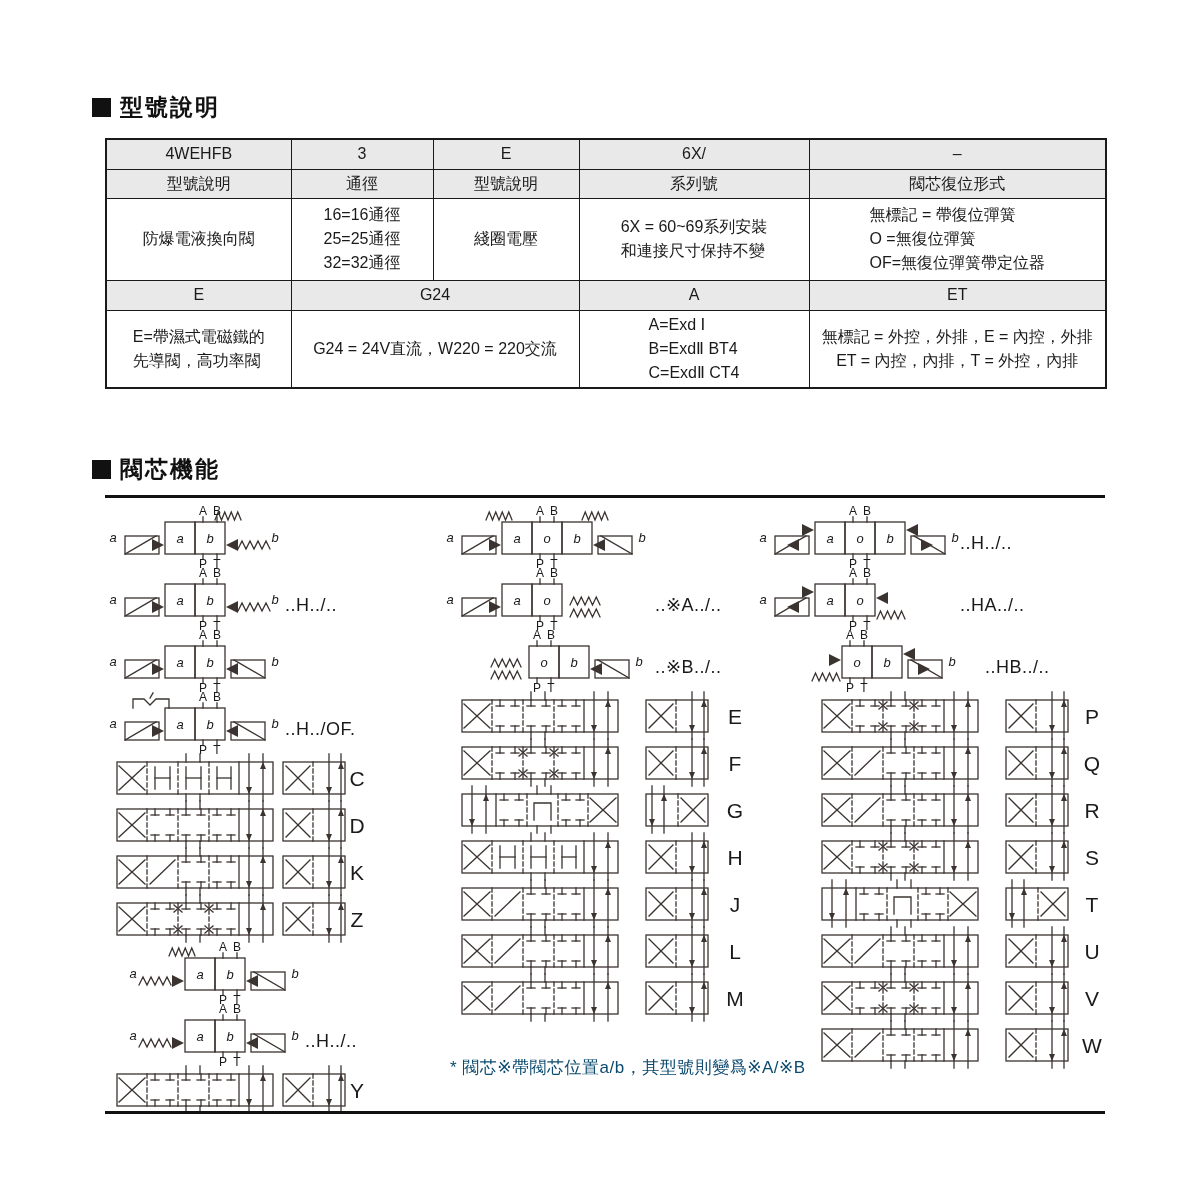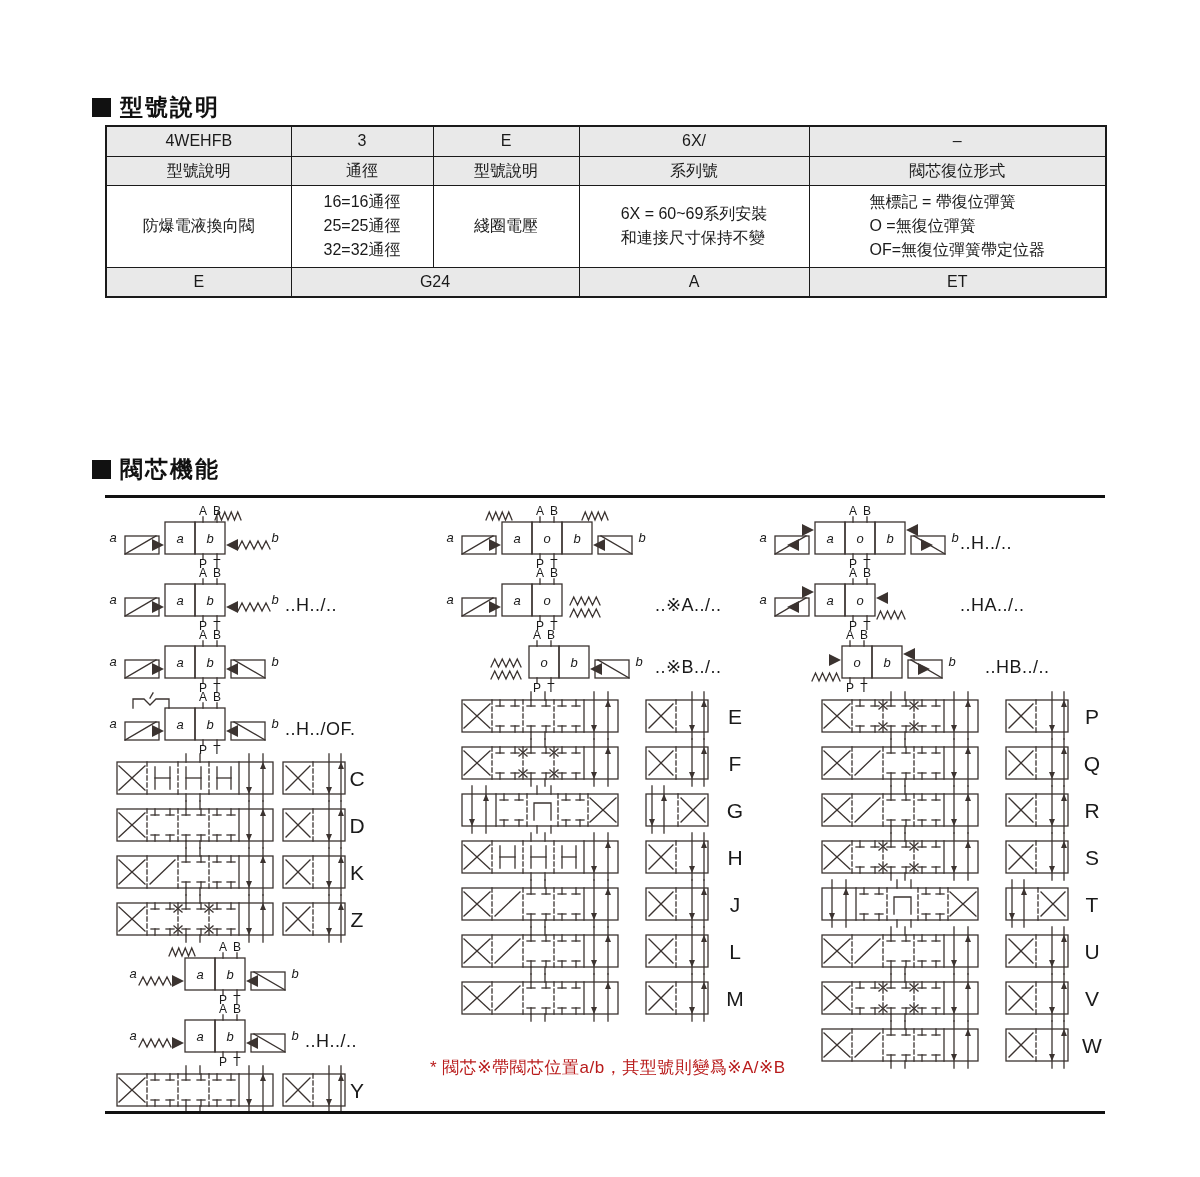--- a/index.html
+++ b/index.html
@@ -21,31 +21,31 @@
   table.model td{
     border:1.5px solid #1a1a1a;text-align:center;vertical-align:middle;
     font-size:16px;padding:2px 6px;white-space:pre-line;line-height:1.5;
   }
   table.model tr.gray td{background:#e9e9e9;}
   table.model td .inner-left{display:inline-block;text-align:left;white-space:pre-line;}
   .rule{background:#111;height:3px;}
   .col{position:absolute;}
   .col .item{position:relative;}
   .col svg{display:block;overflow:visible;}
-  .notes{font-size:17px;line-height:1.65;color:#b91c1c;letter-spacing:0.5px;}
+  .notes{font-size:17px;line-height:1.65;color:#0c4a6e;letter-spacing:0.5px;margin-left:20px;}
 </style>
 </head>
 <body>
 
 <div class="abs section-title" style="left:92px;top:92px;">
   <span class="sq"></span>
   <span>型號說明</span>
 </div>
 
-<table class="model abs" style="left:105px;top:125px;">
+<table class="model abs" style="left:105px;top:138px;">
   <colgroup>
       <col style="width:185px">
       <col style="width:142px">
       <col style="width:146px">
       <col style="width:230px">
       <col style="width:297px">
     </colgroup>
   <tbody>
       <tr class="gray" style="height:30px;">
     <td>4WEHFB</td>
@@ -71,20 +71,30 @@
 和連接尺寸保持不變</span></td>
     <td><span class="inner-left">無標記 = 帶復位彈簧
 O  =無復位彈簧
 OF=無復位彈簧帶定位器</span></td>
   </tr>
   <tr class="gray" style="height:30px;">
     <td>E</td>
     <td colspan="2">G24</td>
     <td>A</td>
     <td>ET</td>
+  </tr>
+  <tr style="height:76px;">
+    <td><span class="inner-left">E=帶濕式電磁鐵的
+先導閥，高功率閥</span></td>
+    <td colspan="2">G24 = 24V直流，W220 = 220交流</td>
+    <td><span class="inner-left">A=Exd Ⅰ
+B=ExdⅡ BT4
+C=ExdⅡ CT4</span></td>
+    <td>無標記 = 外控，外排，E = 內控，外排
+ET = 內控，內排，T = 外控，內排</td>
   </tr>
 </tbody>
   </table>
 
 <div class="abs section-title" style="left:92px;top:454px;">
   <span class="sq"></span>
   <span>閥芯機能</span>
 </div>
 
 <div class="abs rule" style="left:105px;top:495px;width:1000px;"></div>

